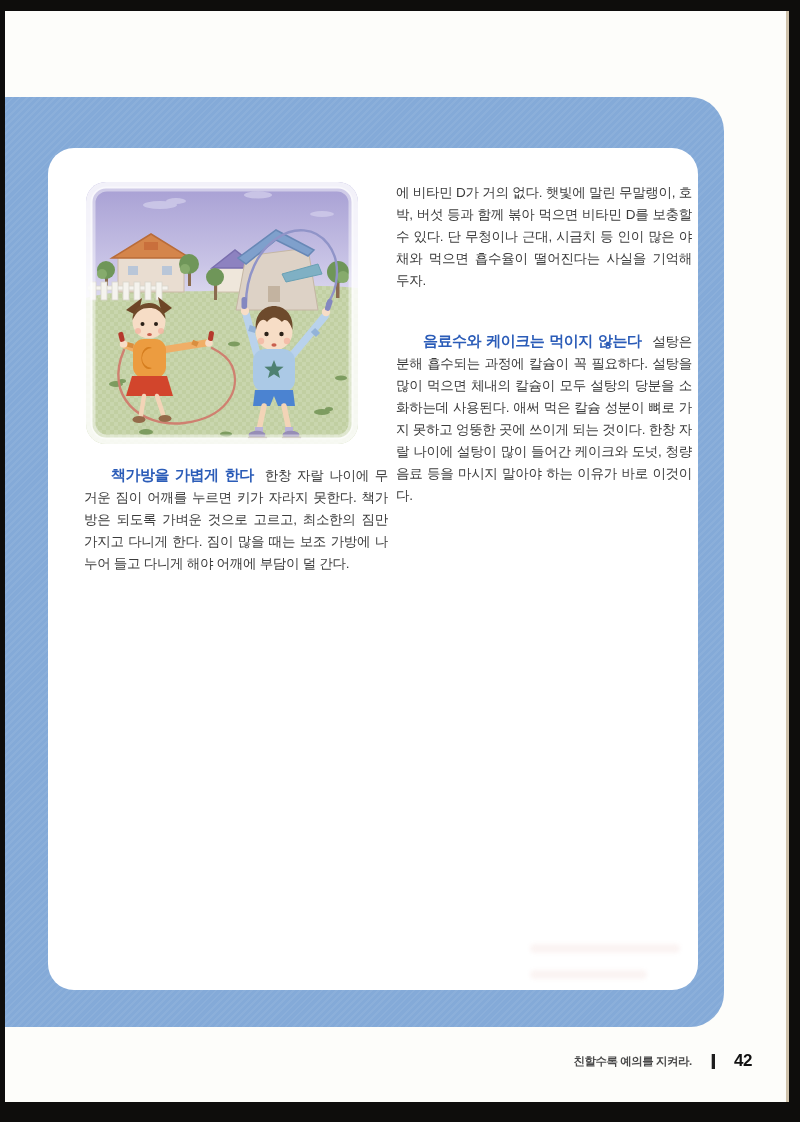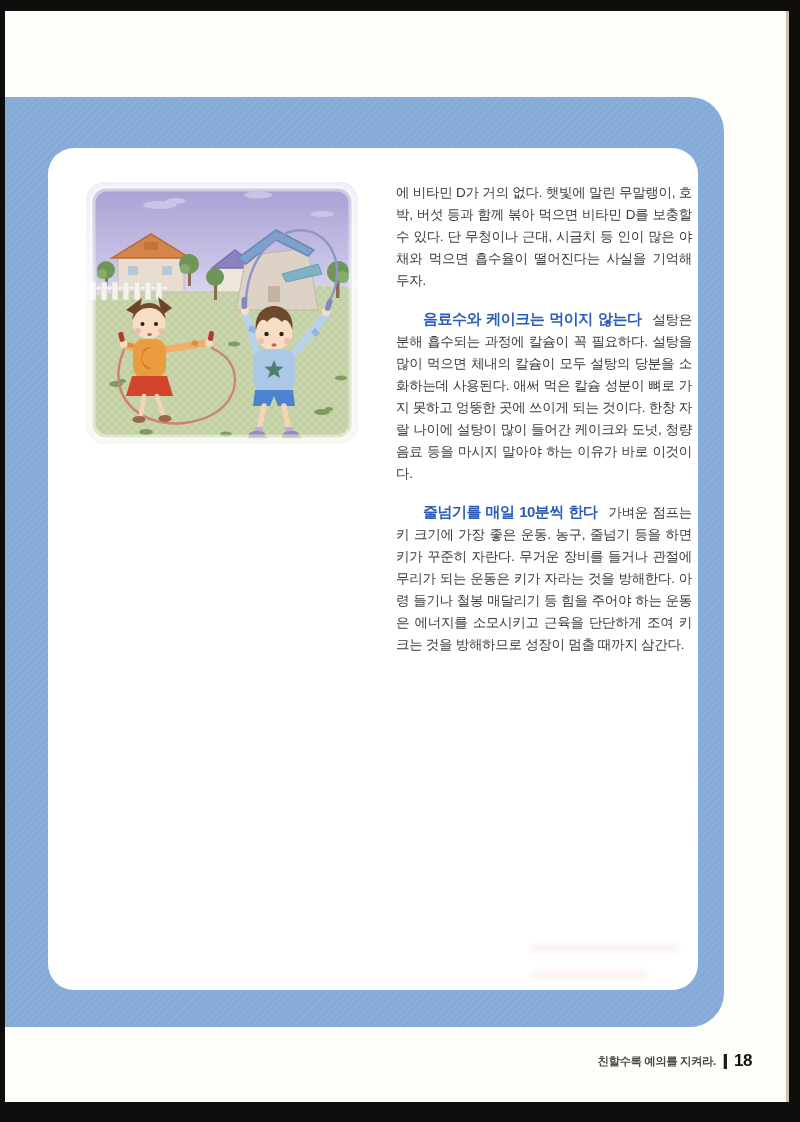--- a/index.html
+++ b/index.html
@@ -21,36 +21,36 @@
   .white-panel{
     position:absolute;left:43px;top:51px;width:650px;height:842px;
     background:#ffffff;border-radius:26px;overflow:hidden;
     box-sizing:border-box;padding:30px 6px 0 36px;
   }
   .cols{display:flex;gap:8px;}
   .col{color:#3b3b3b;font-size:13.5px;line-height:22px;letter-spacing:-0.3px;text-align:justify;}
   .col-left{width:304px;}
   .col-right{width:296px;padding-top:4px;}
   .para{margin:0;}
-  .para + .para{margin-top:16px;}
+  .para + .para{margin-top:38px;}
   .sect{text-indent:27px;}
   .h{
     color:#2b5cb8;font-weight:bold;font-size:15px;letter-spacing:-0.5px;
     margin-right:11px;white-space:nowrap;
   }
   .illus-wrap{
     width:272px;height:262px;margin:4px 0 20px 2px;border-radius:20px;overflow:hidden;position:relative;
   }
   .illus-wrap svg{display:block;}
   .show-through{position:absolute;right:18px;top:796px;width:150px;opacity:.5;filter:blur(2px);}
   .show-through div{height:9px;border-radius:5px;background:rgba(208,128,118,.18);margin-bottom:17px;}
   .show-through div:nth-child(2){width:78%;}
   .show-through div:nth-child(3){width:60%;}
   .footer{
-    position:absolute;right:34px;top:1040px;display:flex;align-items:center;gap:7px;
+    position:absolute;right:34px;top:1040px;display:flex;align-items:center;gap:19px;
     color:#3a3a3a;
   }
   .footer .cap{font-size:11.5px;font-weight:bold;letter-spacing:-0.5px;color:#4a4a4a;}
   .footer .sep{font-size:16px;font-weight:900;color:#1d1d1d;transform:scaleX(1.6);}
   .footer .num{font-size:17px;font-weight:900;color:#111;letter-spacing:-0.5px;}
 </style>
 </head>
 <body>
 
 <div class="page">
@@ -217,39 +217,39 @@
                 <path d="M163,256 L180,256" stroke="#7b6a55" stroke-width="2.5" stroke-linecap="round"></path>
                 <path d="M197,256 L214,256" stroke="#7b6a55" stroke-width="2.5" stroke-linecap="round"></path>
               </g>
 
               <rect x="2" y="2" width="268" height="258" rx="18" fill="none" stroke="#ffffff" stroke-width="9" opacity="0.85"></rect>
               <rect x="7" y="7" width="258" height="248" rx="14" fill="none" stroke="#ffffff" stroke-width="5" opacity="0.45"></rect>
             </svg>
           </div>
 
 
+          <p class="para sect"><span class="h">책가방을 가볍게 한다</span><span>한창 자랄 나이에 무거운 짐이 어깨를 누르면 키가 자라지 못한다. 책가방은 되도록 가벼운 것으로 고르고, 최소한의 짐만 가지고 다니게 한다. 짐이 많을 때는 보조 가방에 나누어 들고 다니게 해야 어깨에 부담이 덜 간다.</span></p>
 
         </div>
 
         <div class="col col-right">
           <p class="para">에 비타민 D가 거의 없다. 햇빛에 말린 무말랭이, 호박, 버섯 등과 함께 볶아 먹으면 비타민 D를 보충할 수 있다. 단 무청이나 근대, 시금치 등 인이 많은 야채와 먹으면 흡수율이 떨어진다는 사실을 기억해 두자.</p>
 
           <p class="para sect"><span class="h">음료수와 케이크는 먹이지 않는다</span><span>설탕은 분해 흡수되는 과정에 칼슘이 꼭 필요하다. 설탕을 많이 먹으면 체내의 칼슘이 모두 설탕의 당분을 소화하는데 사용된다. 애써 먹은 칼슘 성분이 뼈로 가지 못하고 엉뚱한 곳에 쓰이게 되는 것이다. 한창 자랄 나이에 설탕이 많이 들어간 케이크와 도넛, 청량 음료 등을 마시지 말아야 하는 이유가 바로 이것이다.</span></p>
 
-          <p class="para sect"><span class="h">줄넘기를 매일 10분씩 한다</span><span>가벼운 점프는 키 크기에 가장 좋은 운동. 농구, 줄넘기 등을 하면 키가 꾸준히 자란다. 무거운 장비를 들거나 관절에 무리가 되는 운동은 키가 자라는 것을 방해한다. 아령 들기나 철봉 매달리기 등 힘을 주어야 하는 운동은 에너지를 소모시키고 근육을 단단하게 조여 키 크는 것을 방해하므로 성장이 멈출 때까지 삼간다.</span></p>
 
         </div>
 
       </div>
 
       <div class="show-through">
         <div></div>
           <div></div>
       </div>
     </div>
   </div>
 
   <div class="footer">
     <span class="cap">친할수록 예의를 지켜라.</span>
     <span class="sep">|</span>
-    <span class="num">18</span>
+    <span class="num">42</span>
   </div>
 </div>
 
 </body></html>

